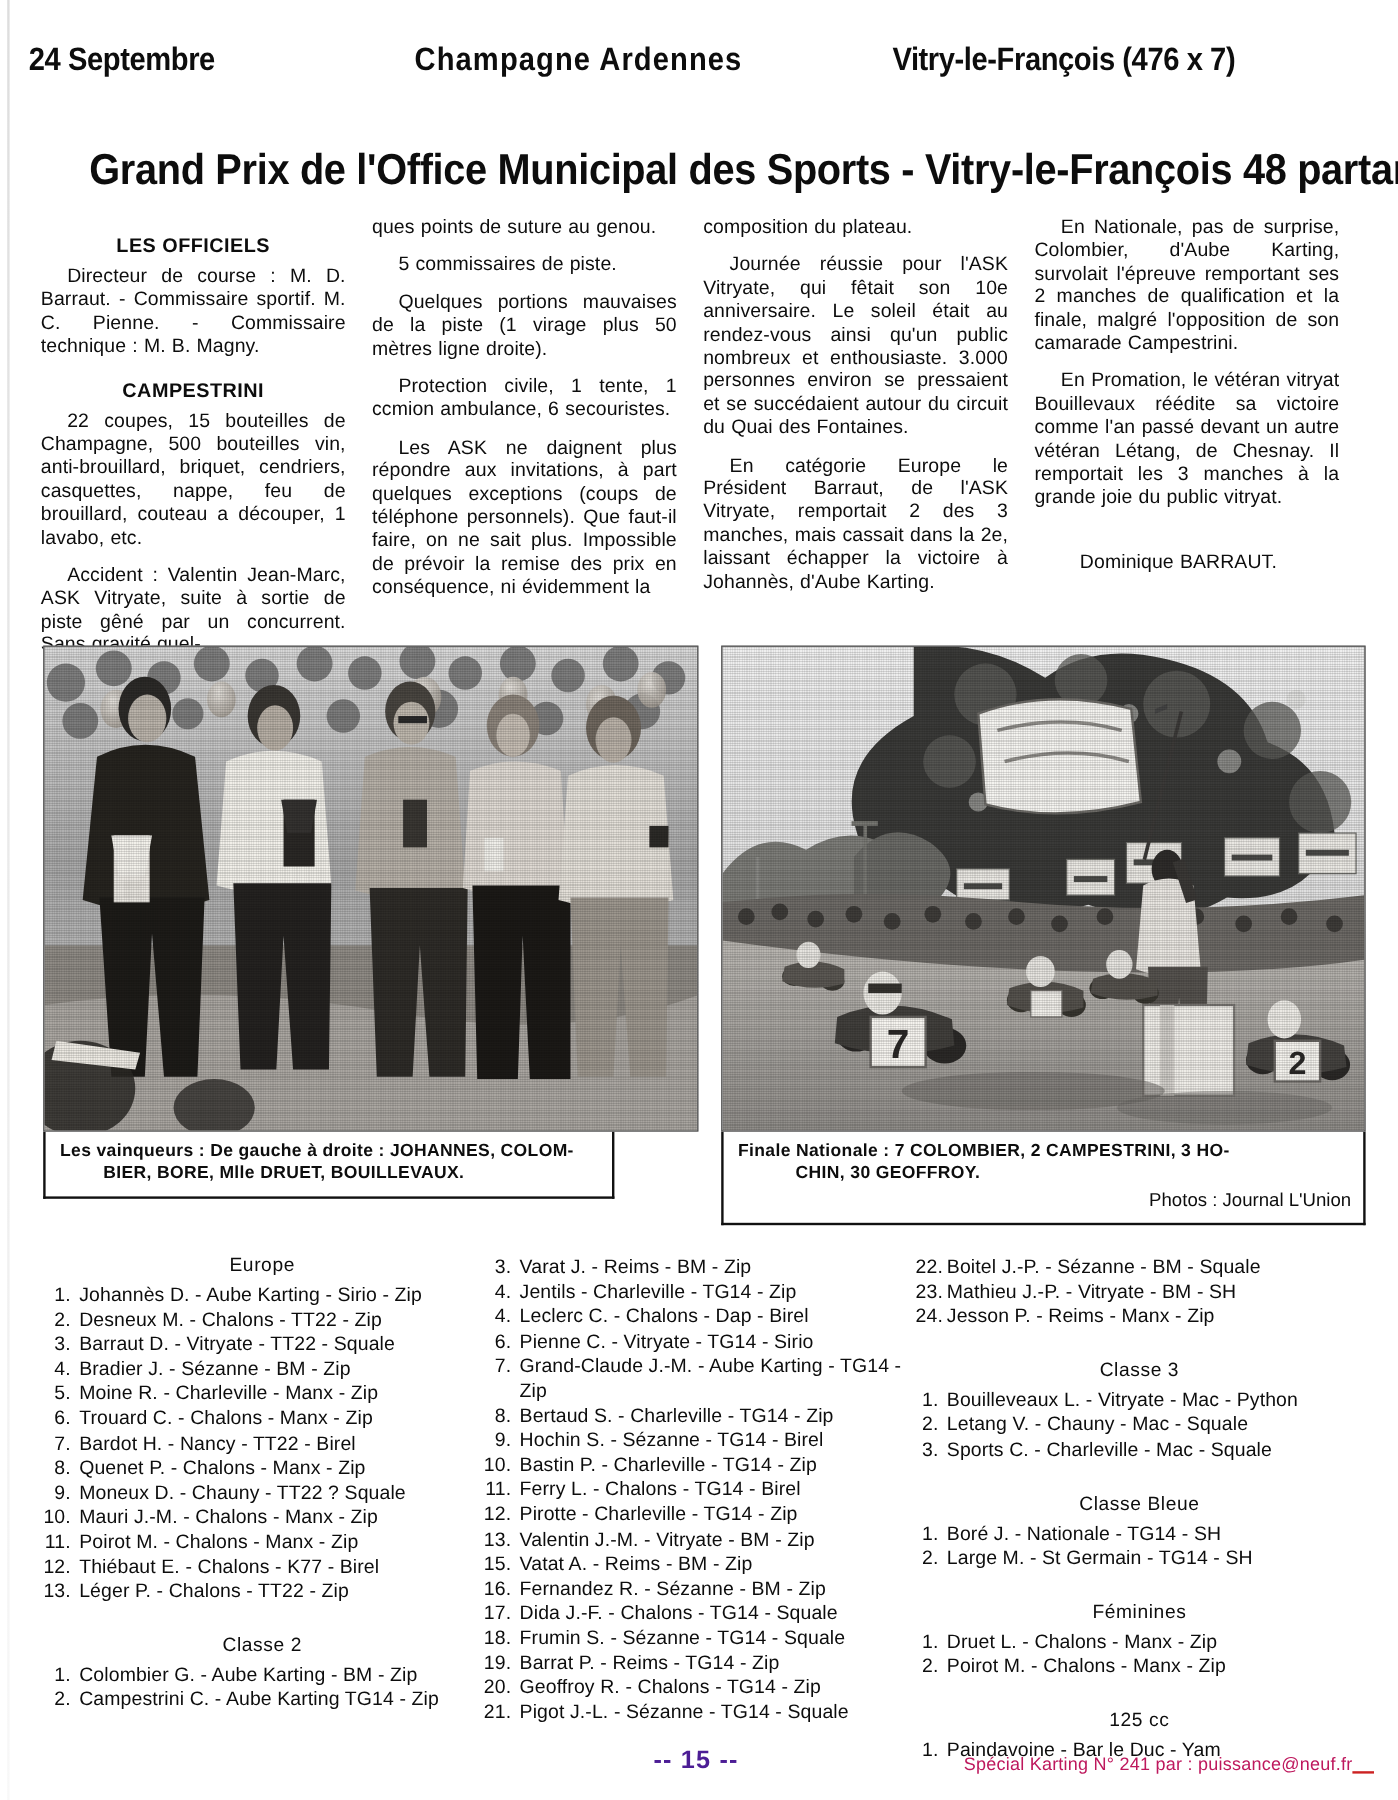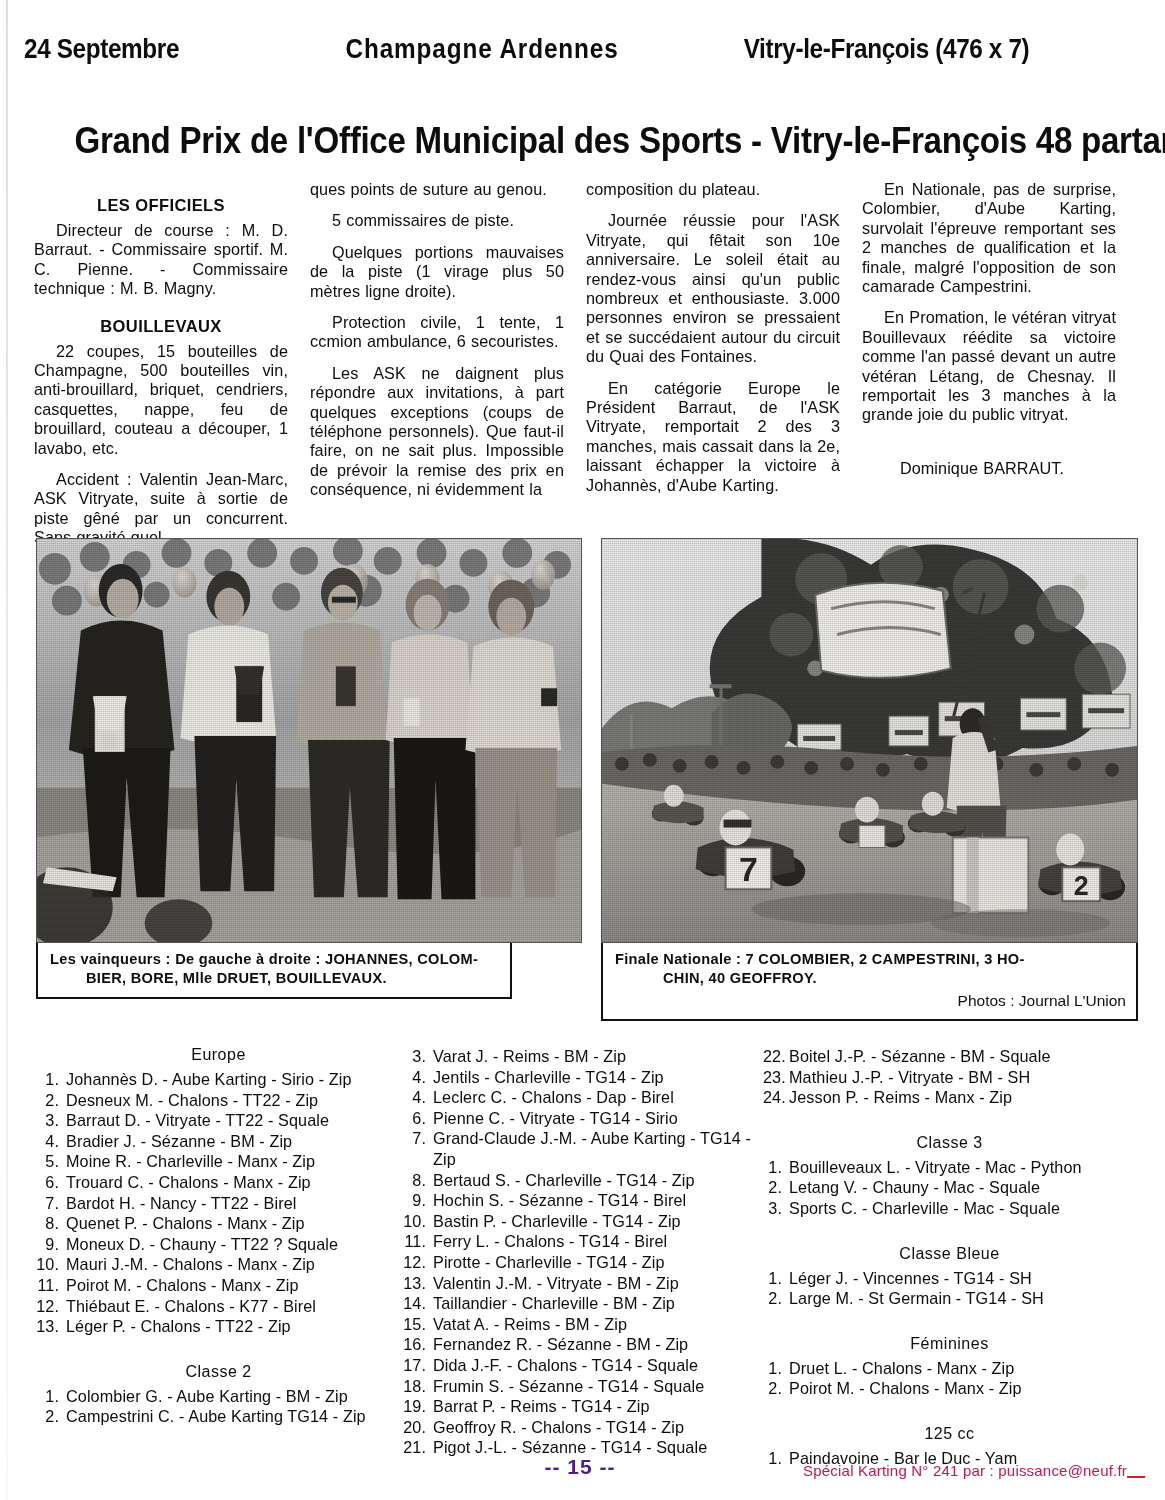--- a/index.html
+++ b/index.html
@@ -234,21 +234,21 @@
     <span class="mh-place">Vitry-le-François (476 x 7)</span>
   </div>
 
   <h1 class="headline">Grand Prix de l'Office Municipal des Sports - Vitry-le-François 48 partants</h1>
 
   <div class="article">
 
     <div class="col">
       <h3>LES OFFICIELS</h3>
       <p>Directeur de course : M. D. Barraut. - Commissaire sportif. M. C. Pienne. - Commissaire technique : M. B. Magny.</p>
-      <h3 class="sec2">BOUILLEVAUX</h3>
+      <h3 class="sec2">CAMPESTRINI</h3>
       <p>22 coupes, 15 bouteilles de Champagne, 500 bouteilles vin, anti-brouillard, briquet, cendriers, casquettes, nappe, feu de brouillard, couteau a découper, 1 lavabo, etc.</p>
       <p>Accident : Valentin Jean-Marc, ASK Vitryate, suite à sortie de piste gêné par un concurrent. Sans gravité quel-</p>
     </div>
 
     <div class="col">
       <p class="noindent">ques points de suture au genou.</p>
       <p>5 commissaires de piste.</p>
       <p>Quelques portions mauvaises de la piste (1 virage plus 50 mètres ligne droite).</p>
       <p>Protection civile, 1 tente, 1 ccmion ambulance, 6 secouristes.</p>
       <p>Les ASK ne daignent plus répondre aux invitations, à part quelques exceptions (coups de téléphone personnels). Que faut-il faire, on ne sait plus. Impossible de prévoir la remise des prix en conséquence, ni évidemment la</p>
@@ -505,21 +505,21 @@
             <ellipse cx="72" cy="258" rx="10" ry="11" fill="#e6e4df"></ellipse>
           </g>
 
           <ellipse cx="260" cy="372" rx="110" ry="16" fill="#6f6c68" opacity="0.55"></ellipse>
           <ellipse cx="420" cy="386" rx="90" ry="14" fill="#6f6c68" opacity="0.45"></ellipse>
         </svg>
         <div class="grain"></div>
       </div>
       <div class="caption right">
         <span>Finale Nationale : 7 COLOMBIER, 2 CAMPESTRINI, 3 HO-</span>
-        <span class="cap-l2">CHIN, 40 GEOFFROY.</span>
+        <span class="cap-l2">CHIN, 30 GEOFFROY.</span>
         <span class="cap-credit">Photos : Journal L'Union</span>
       </div>
     </div>
 
   </div>
 
   <div class="results">
     <div class="rcol c1">
         <div class="rcat">Europe</div>
         <ol class="rlist">
@@ -628,24 +628,20 @@
           </li>
           <li>
             <span class="num">12.</span>
             <span class="ent">Pirotte - Charleville - TG14 - Zip</span>
           </li>
           <li>
             <span class="num">13.</span>
             <span class="ent">Valentin J.-M. - Vitryate - BM - Zip</span>
           </li>
           <li>
-            <span class="num">14.</span>
-            <span class="ent">Taillandier - Charleville - BM - Zip</span>
-          </li>
-          <li>
             <span class="num">15.</span>
             <span class="ent">Vatat A. - Reims - BM - Zip</span>
           </li>
           <li>
             <span class="num">16.</span>
             <span class="ent">Fernandez R. - Sézanne - BM - Zip</span>
           </li>
           <li>
             <span class="num">17.</span>
             <span class="ent">Dida J.-F. - Chalons - TG14 - Squale</span>
@@ -695,21 +691,21 @@
           </li>
           <li>
             <span class="num">3.</span>
             <span class="ent">Sports C. - Charleville - Mac - Squale</span>
           </li>
         </ol>
         <div class="rcat spaced">Classe Bleue</div>
         <ol class="rlist narrow">
           <li>
             <span class="num">1.</span>
-            <span class="ent">Léger J. - Vincennes - TG14 - SH</span>
+            <span class="ent">Boré J. - Nationale - TG14 - SH</span>
           </li>
           <li>
             <span class="num">2.</span>
             <span class="ent">Large M. - St Germain - TG14 - SH</span>
           </li>
         </ol>
         <div class="rcat spaced">Féminines</div>
         <ol class="rlist narrow">
           <li>
             <span class="num">1.</span>

